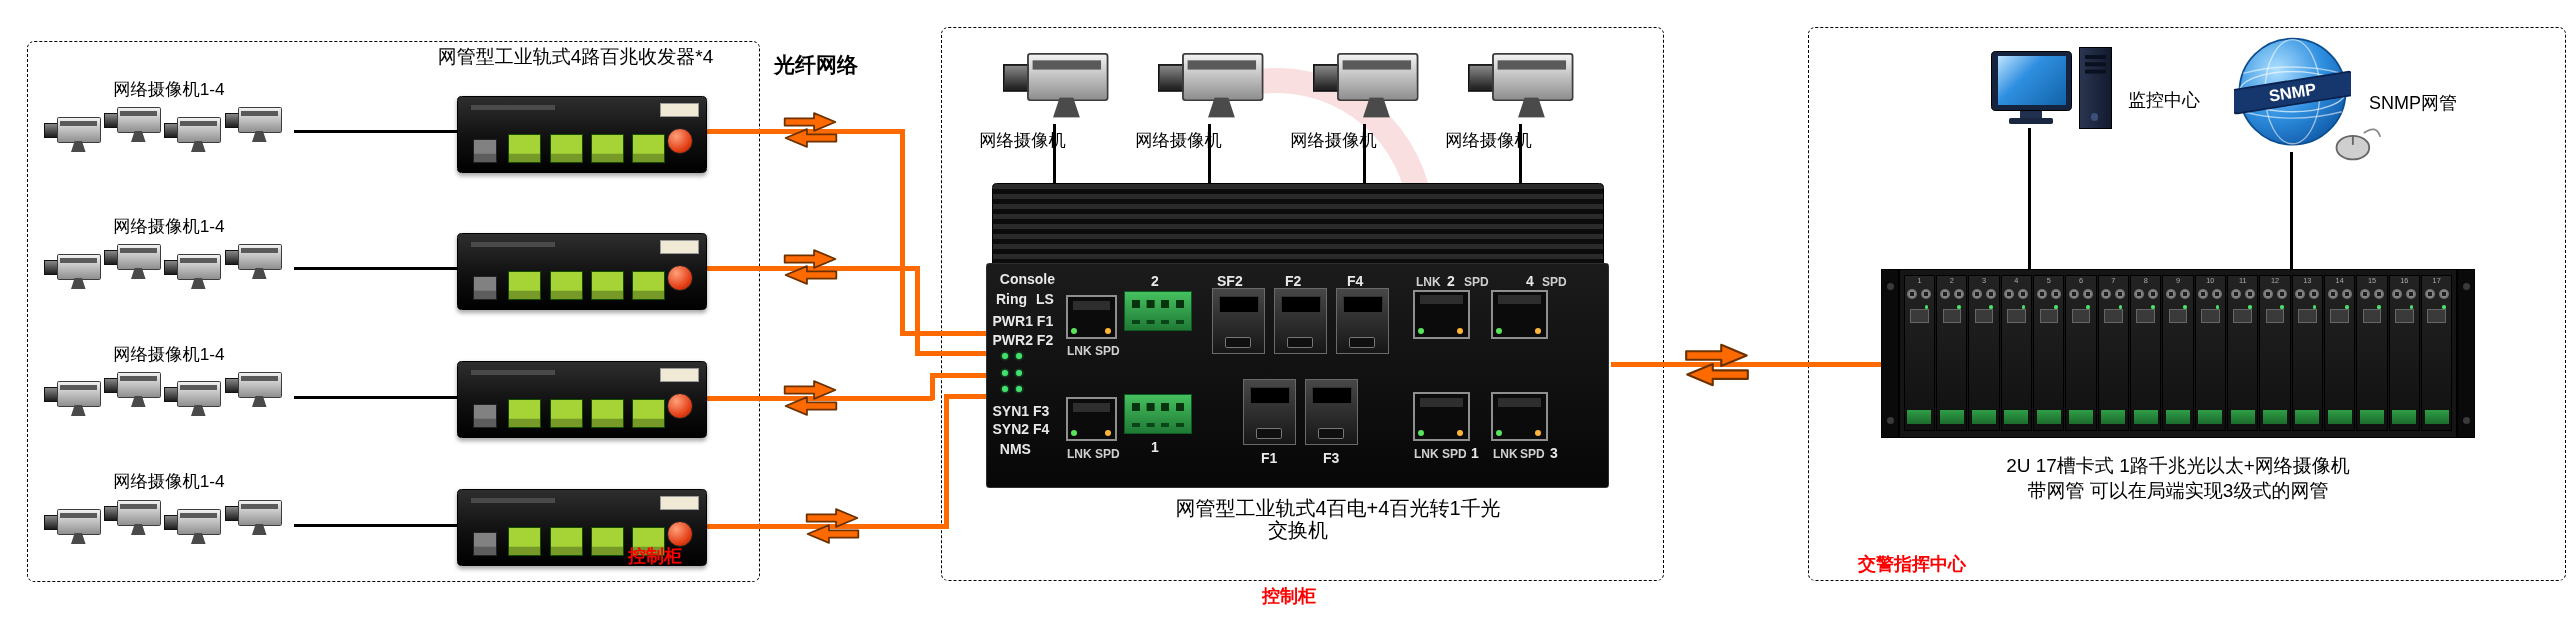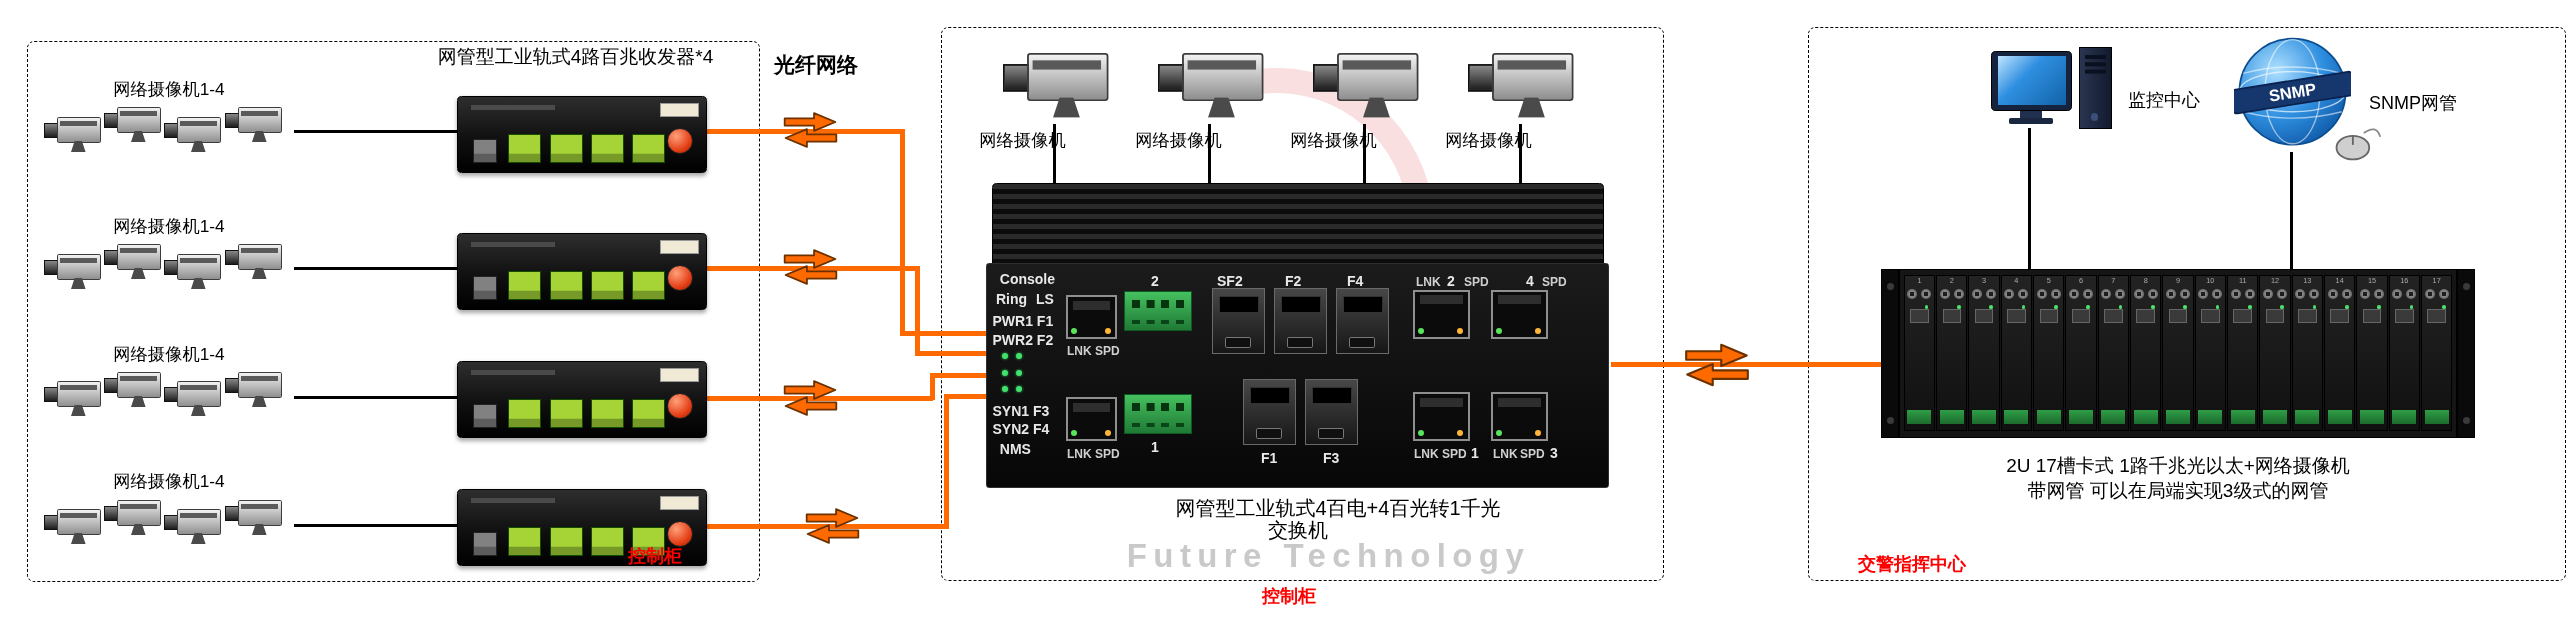--- a/index.html
+++ b/index.html
@@ -109,21 +109,20 @@
   .globe{position:absolute;left:2234px;top:35px;width:117px;height:117px;z-index:3}
   .globe svg{width:100%;height:100%;display:block}
   .mouse{position:absolute;left:2329px;top:124px;width:55px;height:40px;z-index:3}
 </style>
 </head>
 <body>
 
 <div class="canvas">
 
   <div class="logo-ring"></div>
-  <div class="wm">Future Technology</div>
 
   <div class="dashed-box" style="left:27px;top:41px;width:731px;height:539px"></div>
   <div class="dashed-box" style="left:941px;top:27px;width:721px;height:552px"></div>
   <div class="dashed-box" style="left:1808px;top:27px;width:756px;height:552px"></div>
 
   <i class="ol h" style="left:705px;top:129px;width:199px"></i>
   <i class="ol v" style="left:900px;top:129px;height:206px"></i>
   <i class="ol h" style="left:900px;top:331px;width:106px"></i>
 
   <i class="ol h" style="left:705px;top:266px;width:214px"></i>

